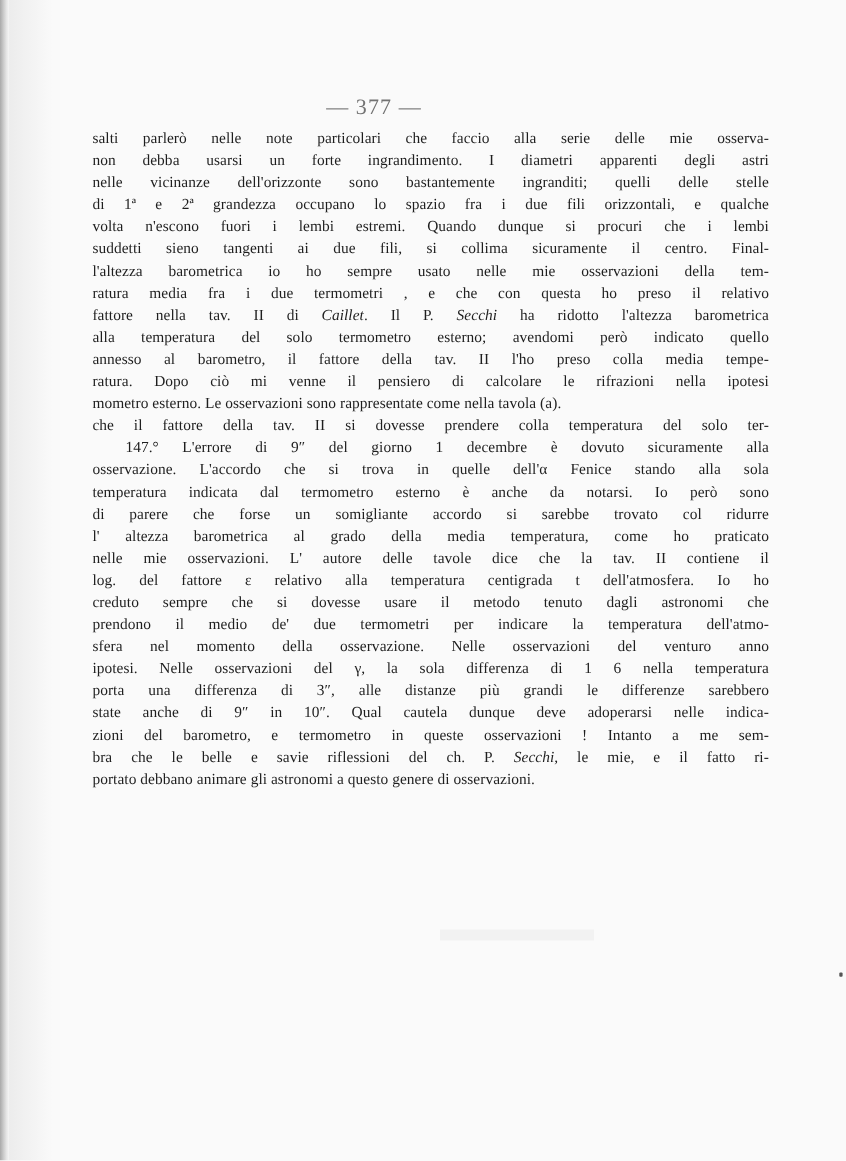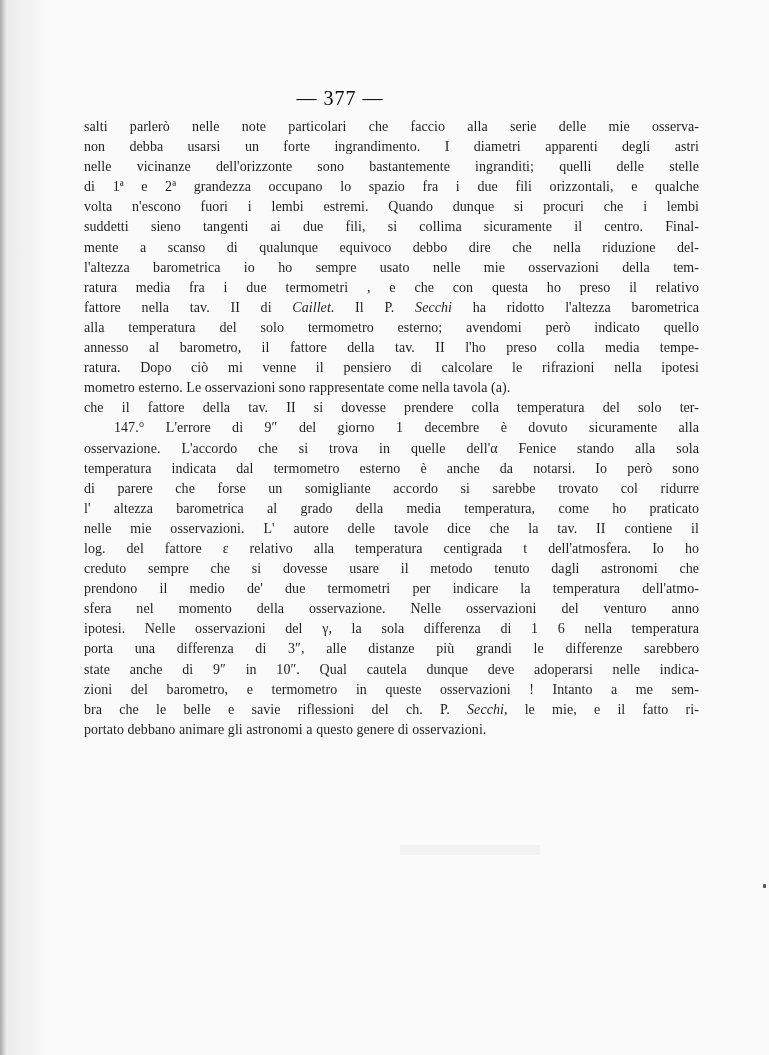--- a/index.html
+++ b/index.html
@@ -32,21 +32,21 @@
       background: linear-gradient(to right, #ececec, rgba(250,250,250,0));
     }
     .page-number {
       position: absolute;
       top: 87px;
       left: 0;
       width: 680px;
       text-align: center;
       font-size: 20px;
       letter-spacing: 1px;
-      color: #000000;
+      color: #737373;
     }
     .body-text {
       position: absolute;
       left: 84px;
       top: 117px;
       width: 615px;
     }
     .line {
       display: block;
       height: 20.1px;
@@ -91,21 +91,20 @@
 <div class="page-number">— 377 —</div>
 
 <div class="body-text">
   <div>
     <span class="line">salti parlerò nelle note particolari che faccio alla serie delle mie osserva-</span>
     <span class="line">non debba usarsi un forte ingrandimento. I diametri apparenti degli astri</span>
     <span class="line">nelle vicinanze dell'orizzonte sono bastantemente ingranditi; quelli delle stelle</span>
     <span class="line">di 1ª e 2ª grandezza occupano lo spazio fra i due fili orizzontali, e qualche</span>
     <span class="line">volta n'escono fuori i lembi estremi. Quando dunque si procuri che i lembi</span>
     <span class="line">suddetti sieno tangenti ai due fili, si collima sicuramente il centro. Final-</span>
-    <span class="line">mente a scanso di qualunque equivoco debbo dire che nella riduzione del-</span>
     <span class="line">l'altezza barometrica io ho sempre usato nelle mie osservazioni della tem-</span>
     <span class="line">ratura media fra i due termometri , e che con questa ho preso il relativo</span>
     <span class="line rich">fattore nella tav. II di <i>Caillet</i>. Il P. <i>Secchi</i> ha ridotto l'altezza barometrica</span>
     <span class="line">alla temperatura del solo termometro esterno; avendomi però indicato quello</span>
     <span class="line">annesso al barometro, il fattore della tav. II l'ho preso colla media tempe-</span>
     <span class="line">ratura. Dopo ciò mi venne il pensiero di calcolare le rifrazioni nella ipotesi</span>
     <span class="line last">mometro esterno. Le osservazioni sono rappresentate come nella tavola (a).</span>
     <span class="line">che il fattore della tav. II si dovesse prendere colla temperatura del solo ter-</span>
   </div>
 

